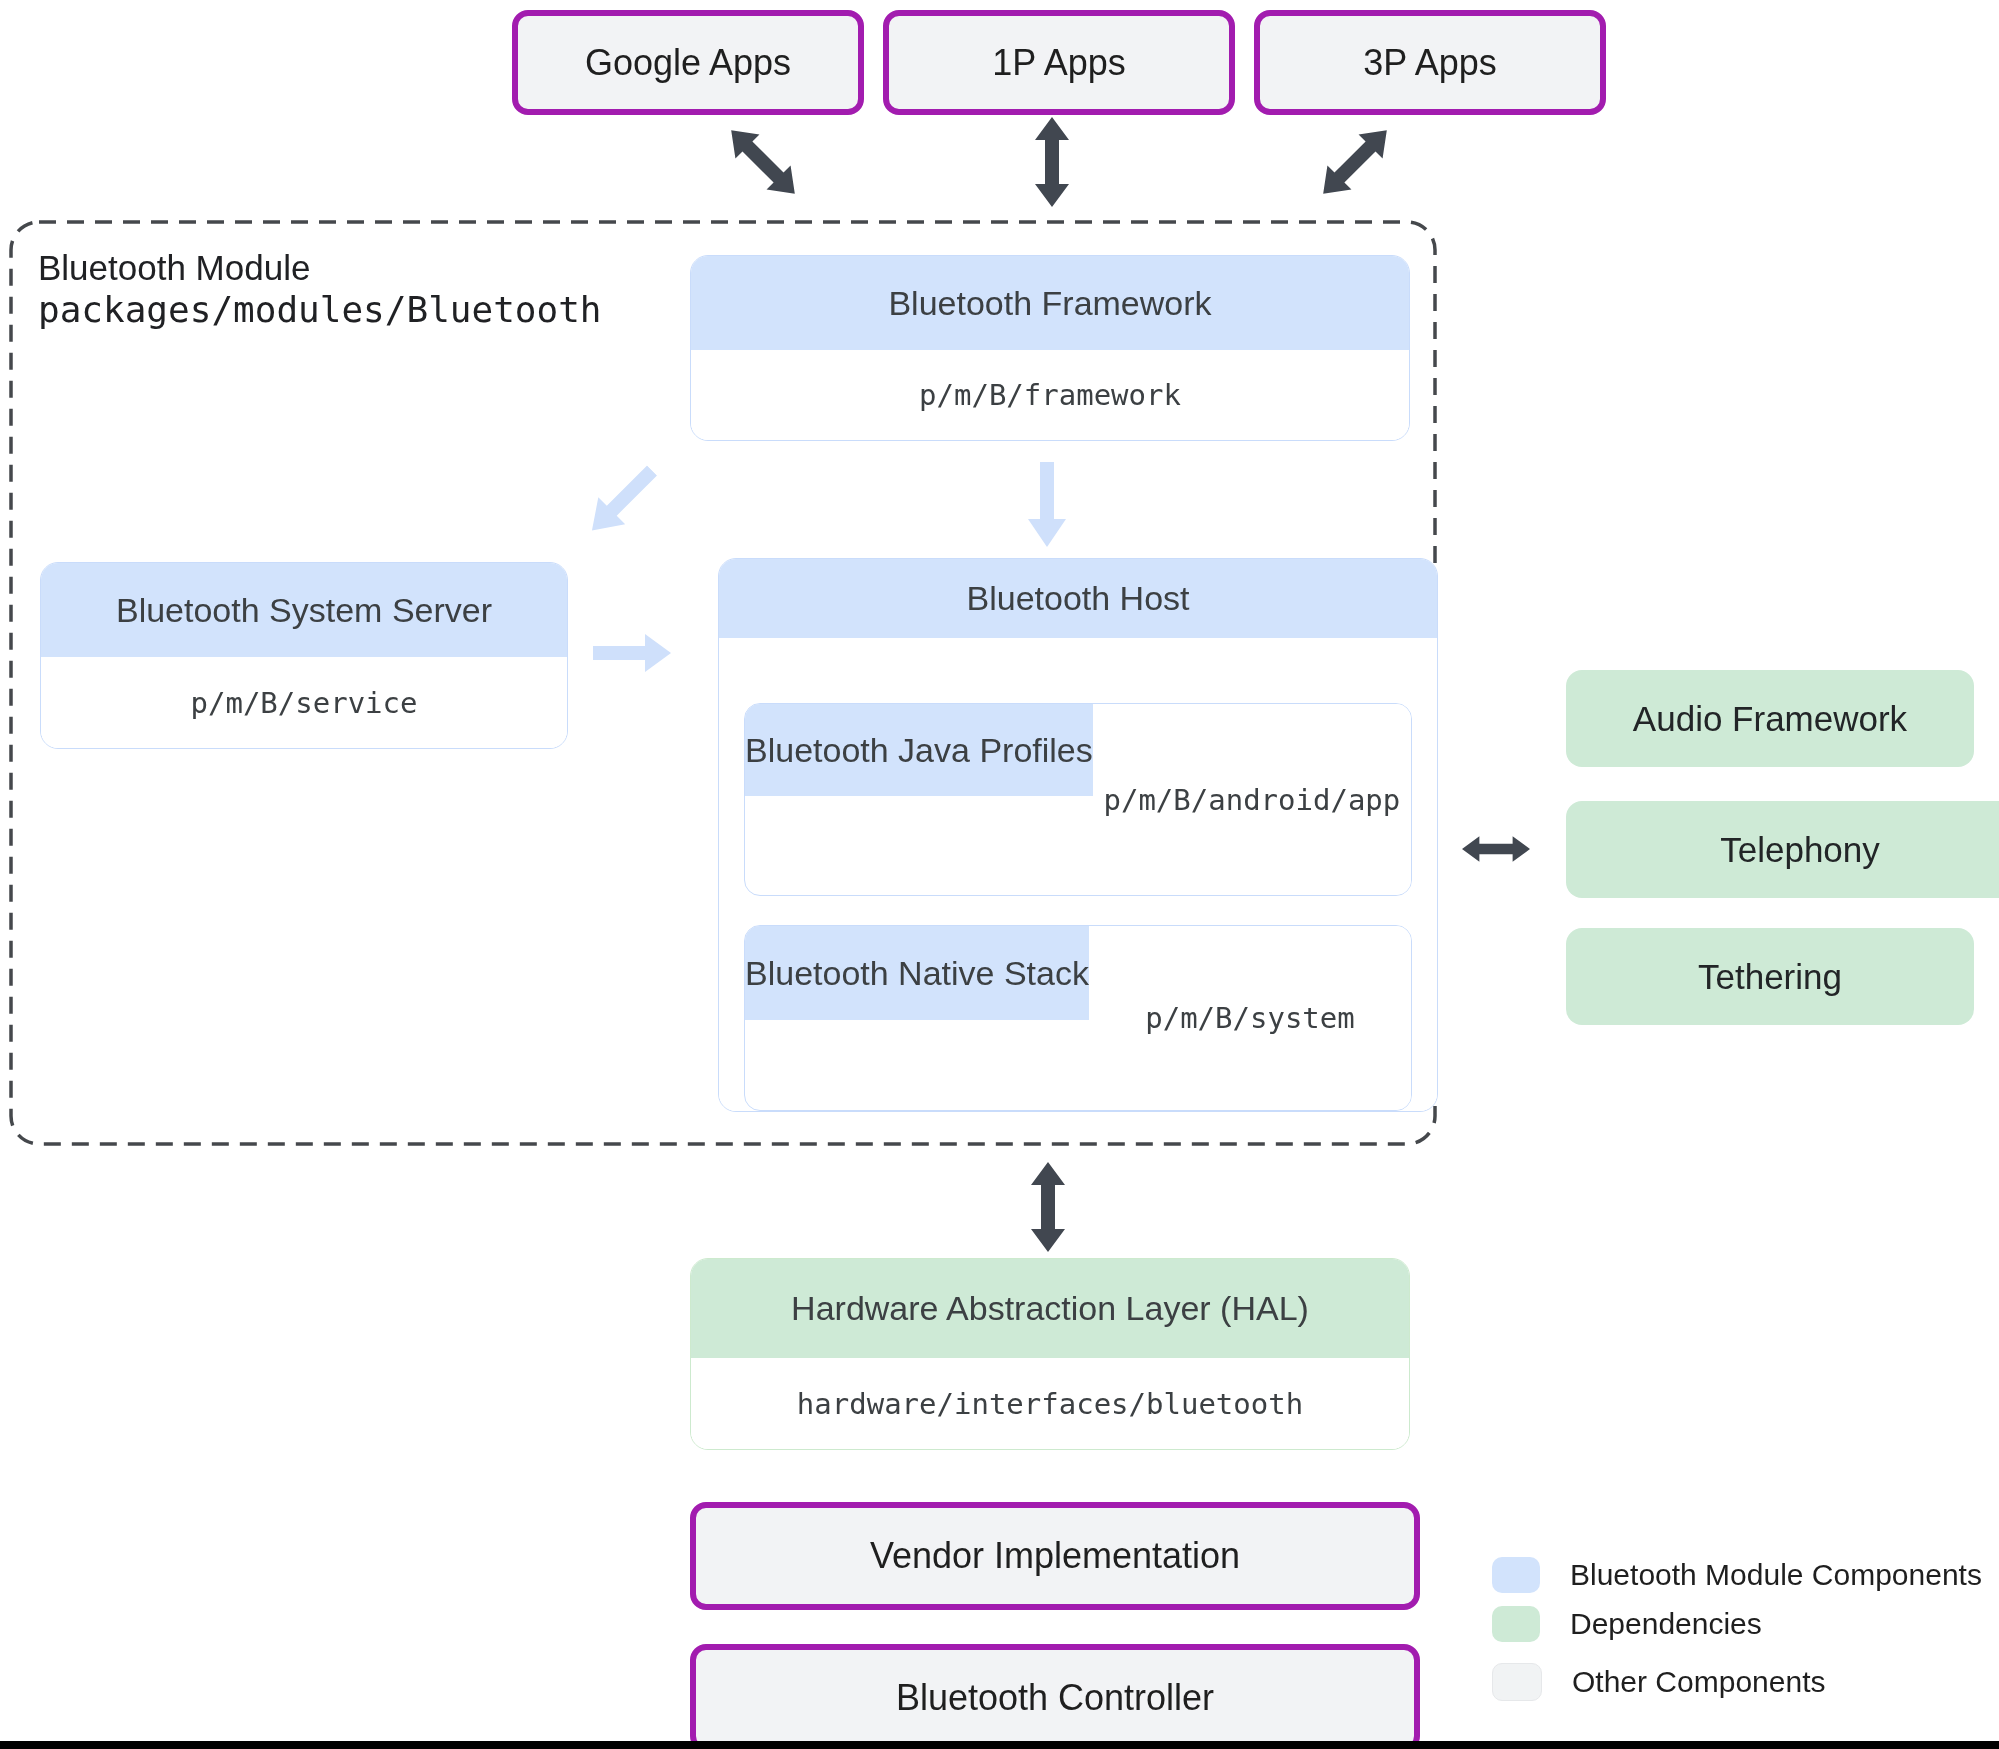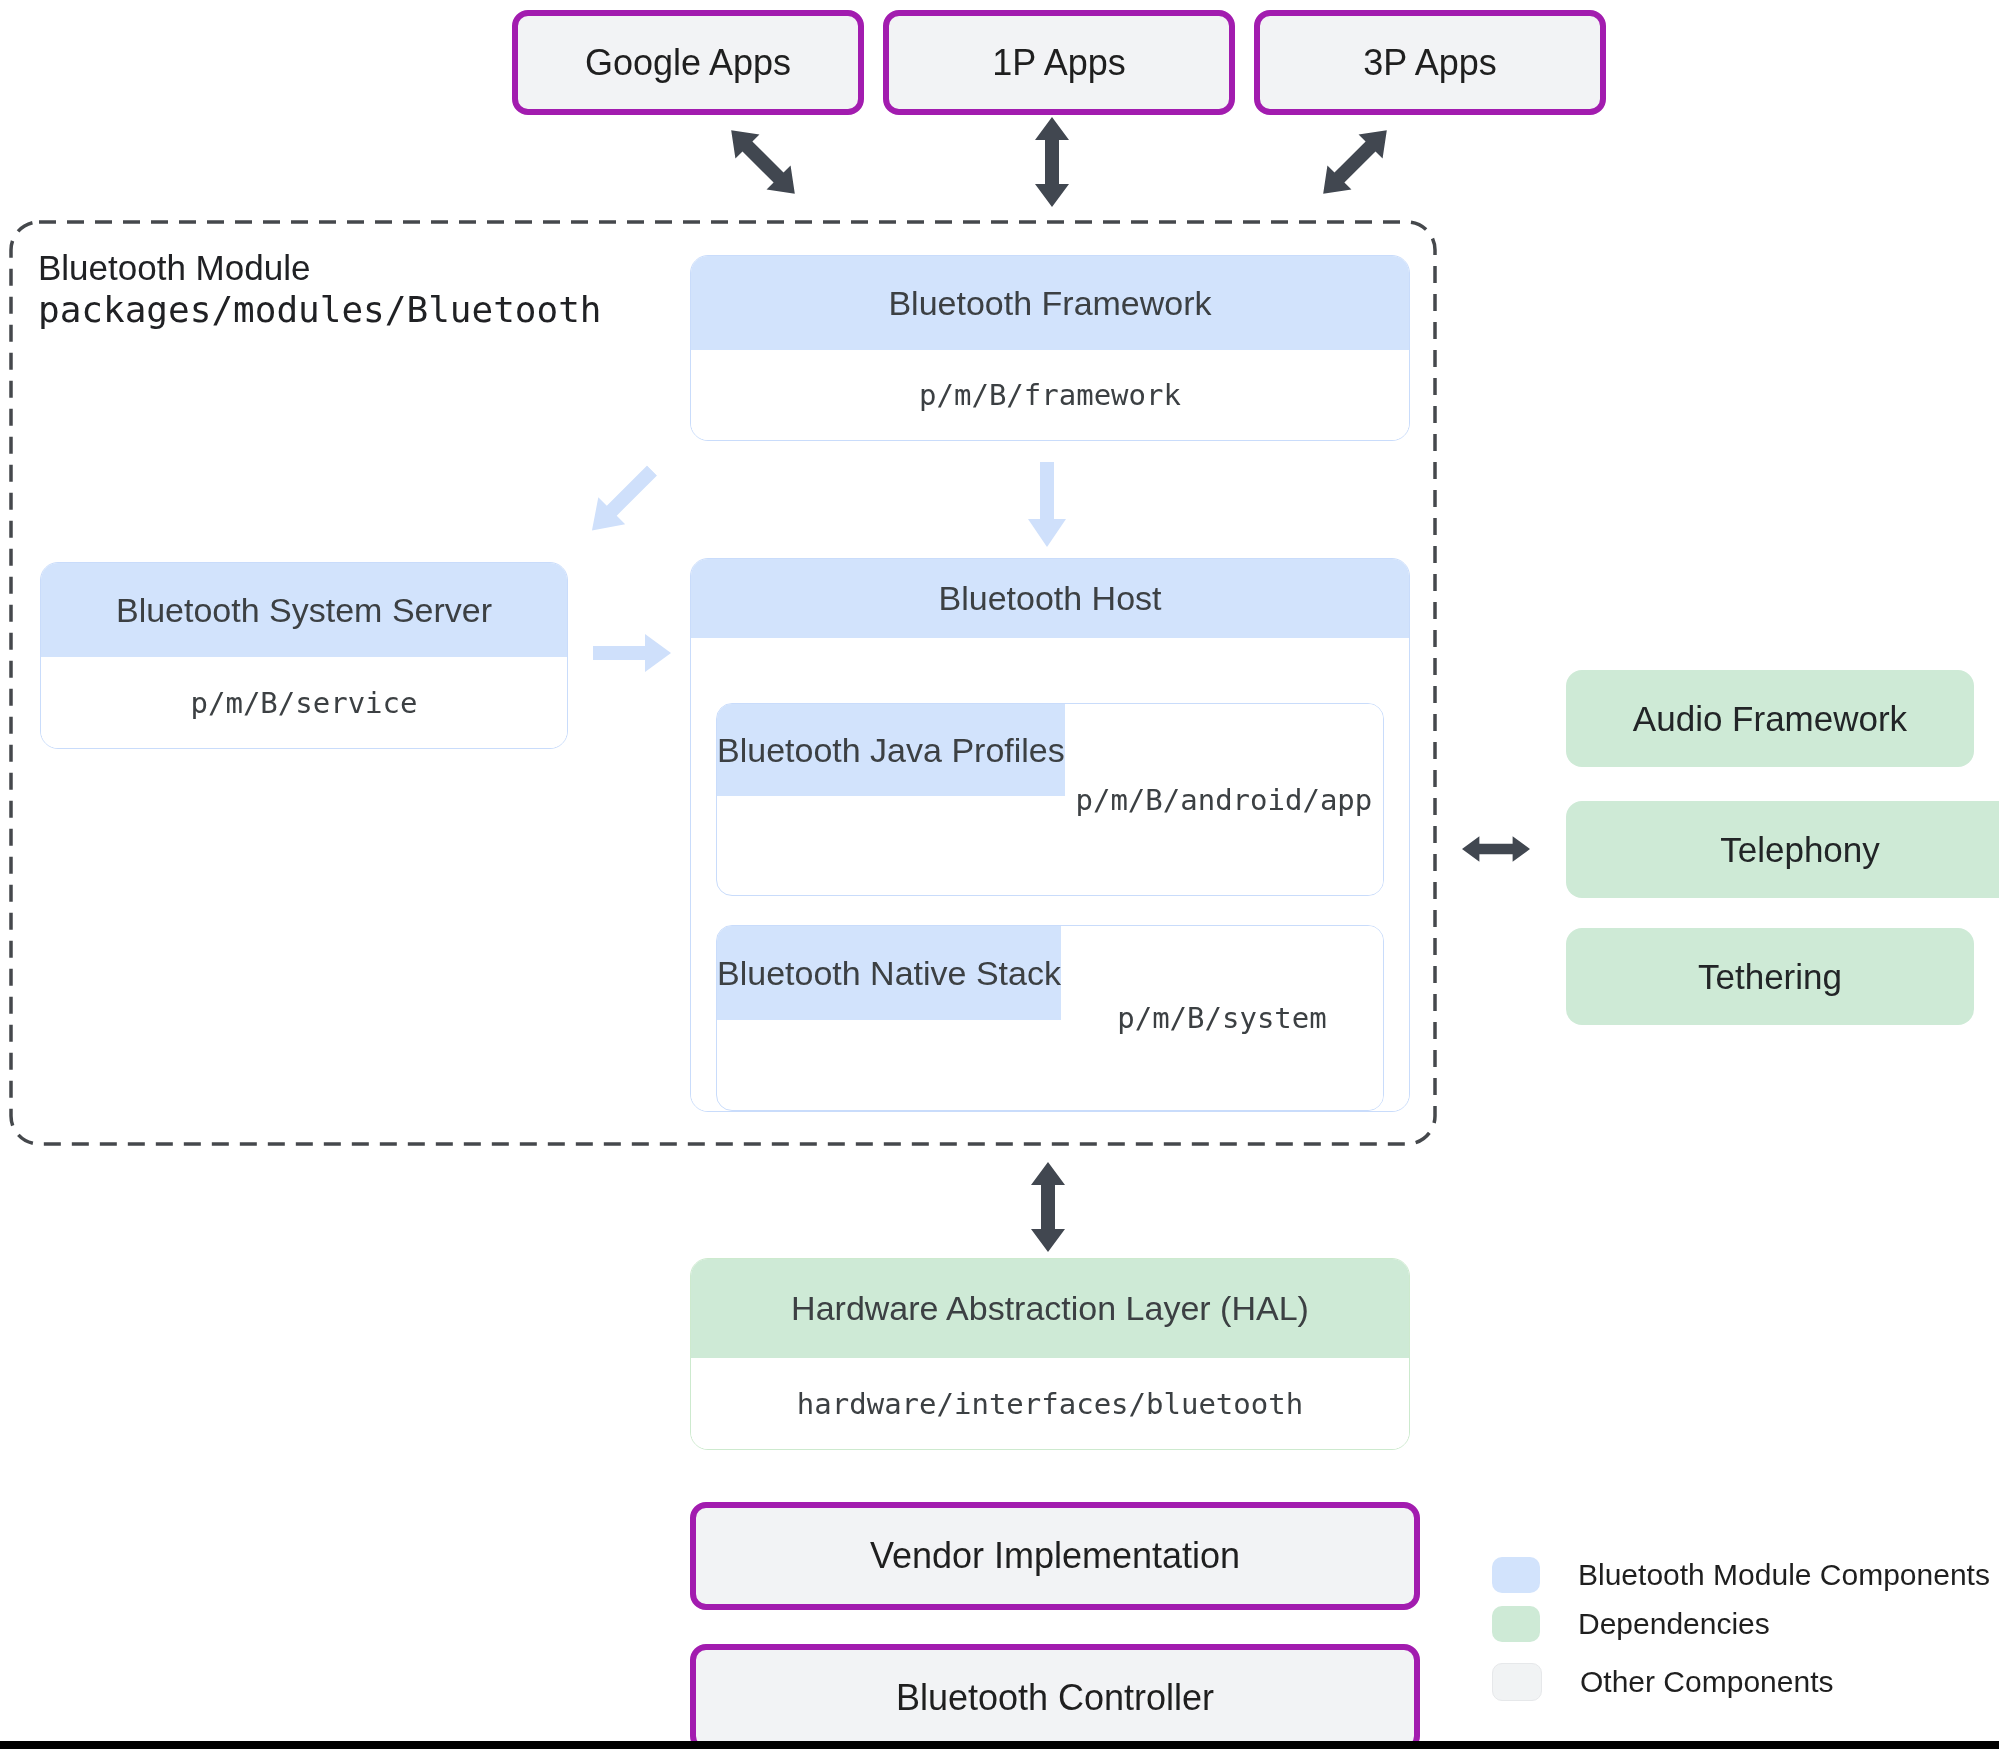--- a/index.html
+++ b/index.html
@@ -61,21 +61,21 @@
     display:flex;flex-direction:row;
     background:#ffffff;
   }
   .module-title{
     position:absolute;left:38px;top:246px;
     color:#202124;
   }
   .module-title .t1{font-size:35px;line-height:44px;}
   .module-title .t2{font-family:"DejaVu Sans Mono", monospace;font-size:36px;line-height:40px;}
   
-  .legend-row{position:absolute;display:flex;align-items:center;gap:38px;}
+  .legend-row{position:absolute;display:flex;align-items:center;gap:30px;}
   .legend-swatch{width:48px;height:36px;border-radius:10px;}
   .legend-swatch.blue{background:#d2e3fc;}
   .legend-swatch.green{background:#ceead6;}
   .legend-swatch.gray{background:#f1f3f4;border:1px solid #e6e8ea;}
   .legend-label{font-size:30px;color:#1f1f1f;white-space:nowrap;}
   .bottom-bar{position:absolute;left:0;top:1741px;width:1999px;height:8px;background:#000000;}
   svg{display:block;}
 </style>
 </head>
 <body>
@@ -137,21 +137,21 @@
     <div class="panel-hdr" style="height:94px;">Bluetooth System Server</div>
     <div class="panel-body">p/m/B/service</div>
   </div>
 
   <div class="abs" style="left:593px;top:633px;width:78px;height:40px;">
     <svg width="78" height="40" viewBox="0 0 78 40">
       <polygon points="0,13 52,13 52,1 78,20 52,39 52,27 0,27" fill="#cfe0fb"></polygon>
     </svg>
   </div>
 
-  <div class="panel blue" style="left:690px;top:558px;width:718px;height:552px;gap:39px;">
+  <div class="panel blue" style="left:718px;top:558px;width:718px;height:552px;gap:39px;">
     <div class="panel-hdr" style="height:94px;">Bluetooth Host</div>
     <div class="host-body">
       <div class="inner-panel" style="height:191px;">
         <div class="panel-hdr" style="height:92px;background:#d2e3fc;">Bluetooth Java Profiles</div>
         <div class="panel-body">p/m/B/android/app</div>
       </div>
       <div class="inner-panel" style="height:184px;margin-top:29px;">
         <div class="panel-hdr" style="height:94px;background:#d2e3fc;">Bluetooth Native Stack</div>
         <div class="panel-body">p/m/B/system</div>
       </div>

